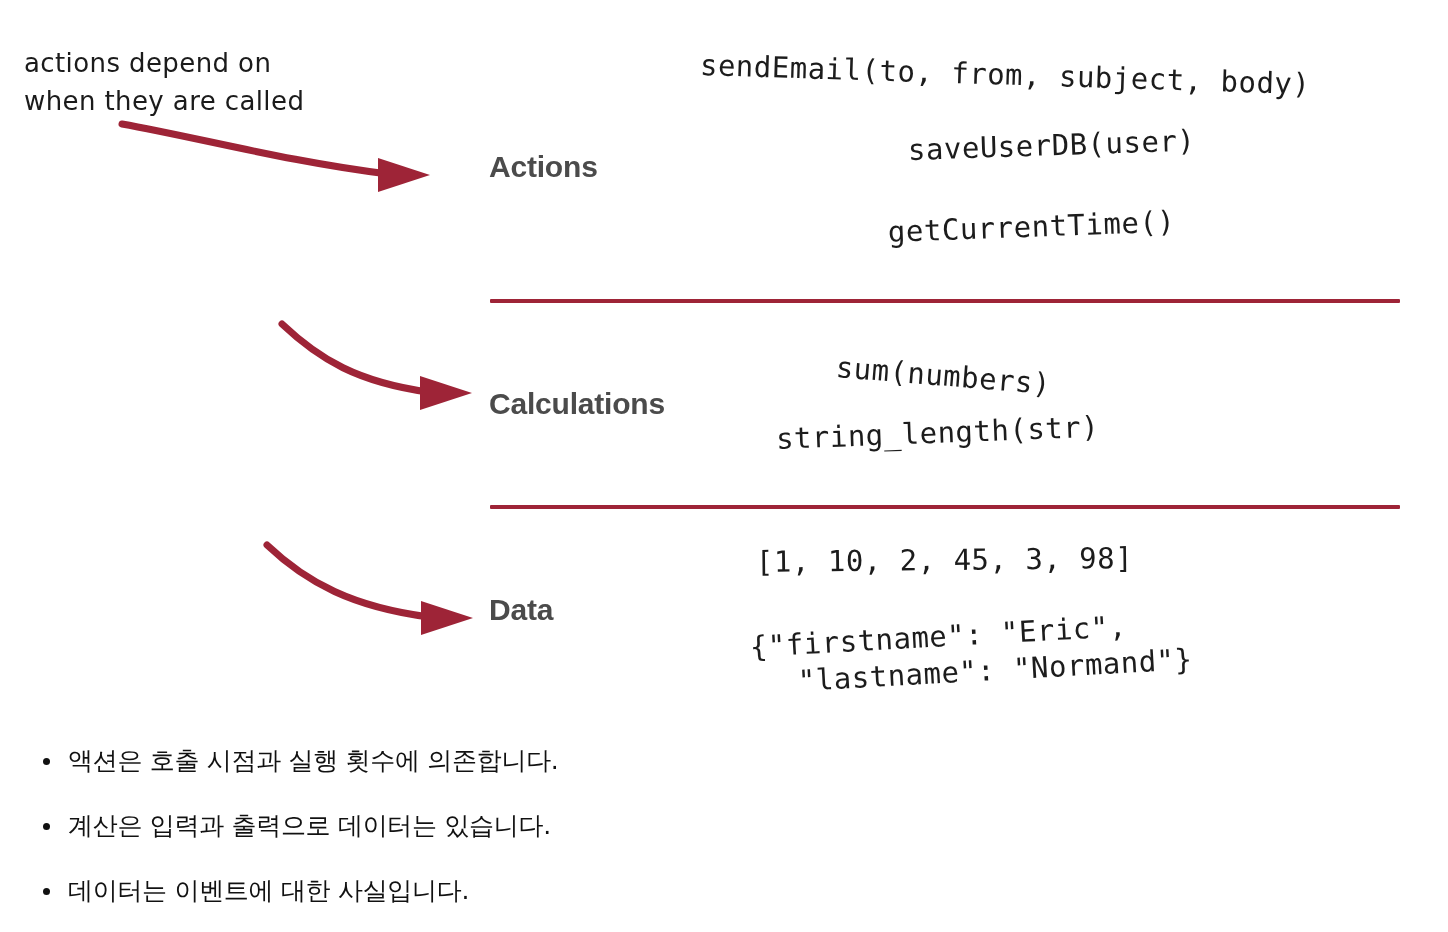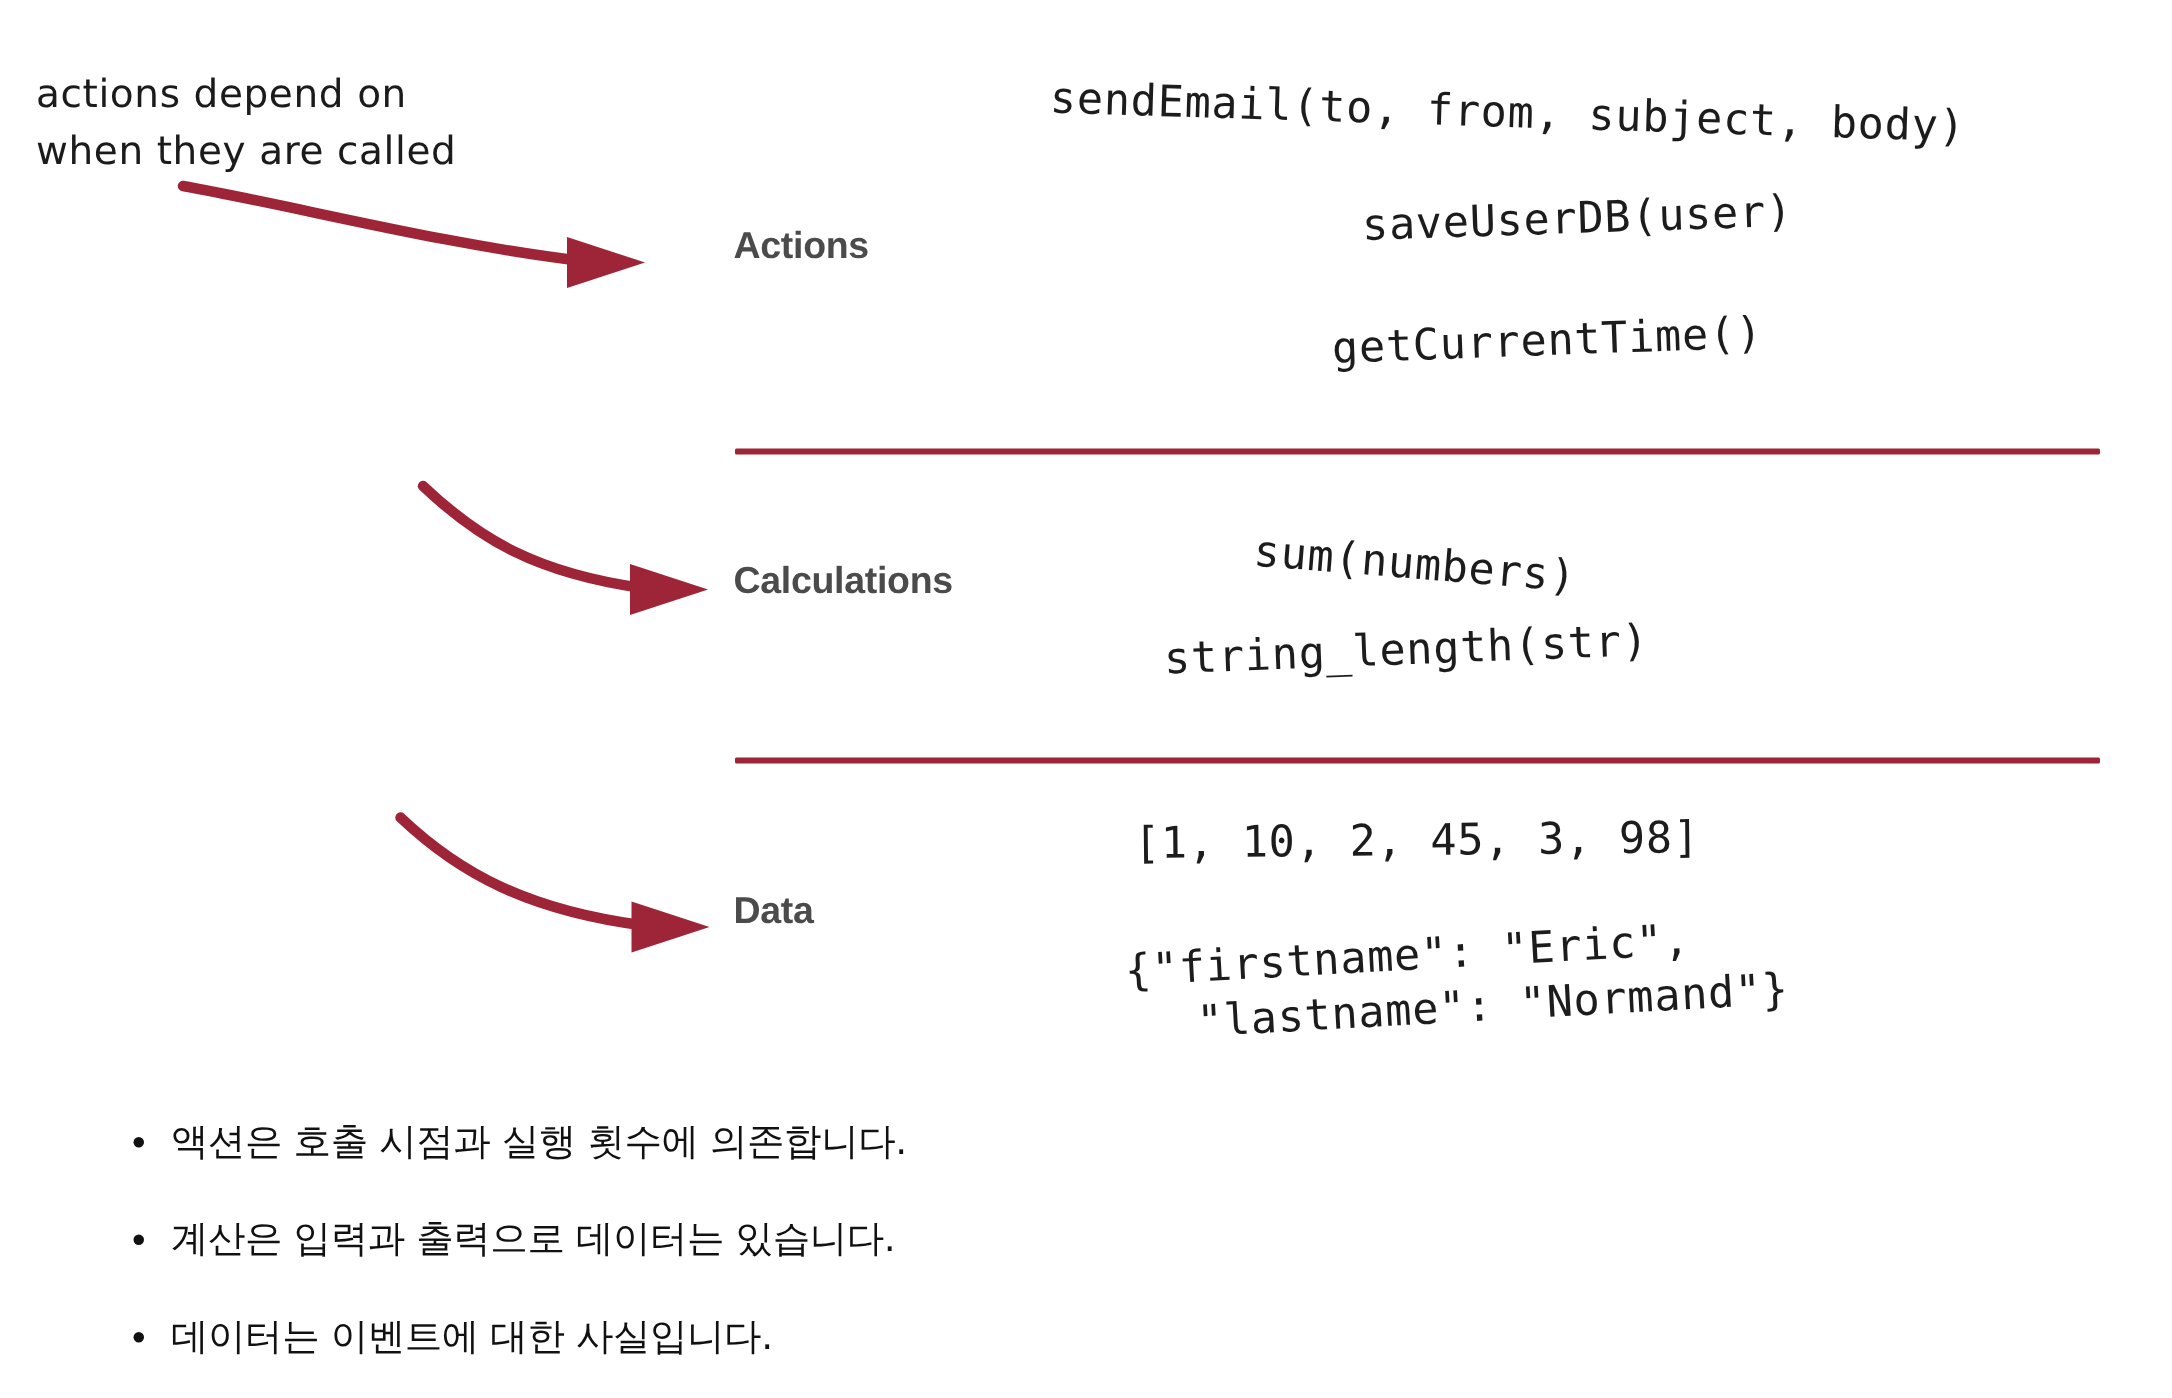--- a/index.html
+++ b/index.html
@@ -45,27 +45,27 @@
   }
   .arrow-1 { left: 120px; top: 120px; }
   .arrow-2 { left: 280px; top: 322px; }
   .arrow-3 { left: 265px; top: 543px; }
 
   
   .cat-label {
     position: absolute;
     font-family: "Liberation Sans", sans-serif;
     font-weight: bold;
-    font-size: 25px;
+    font-size: 30px;
     color: #4b4b4b;
     letter-spacing: -0.2px;
     white-space: nowrap;
   }
   .cat-actions      { left: 489px; top: 150px; }
-  .cat-calculations { left: 489px; top: 373px; text-align: center; }
+  .cat-calculations { left: 489px; top: 387px; text-align: center; }
   .cat-data         { left: 489px; top: 593px; }
 
   
   .divider {
     position: absolute;
     left: 490px;
     width: 910px;
     height: 4px;
     background: #9e2437;
     border-radius: 1px;
@@ -103,21 +103,20 @@
     list-style: none;
   }
   .bullets li {
     position: relative;
     font-family: "DejaVu Sans", sans-serif;
     font-size: 25px;
     line-height: 1;
     color: #111111;
     margin-bottom: 40px;
     letter-spacing: -0.3px;
-    margin-left: 46px;
   }
   .bullets li .bullet-dot {
     position: absolute;
     left: -25px;
     top: 10px;
     width: 7px;
     height: 7px;
     border-radius: 50%;
     background: #111111;
   }

